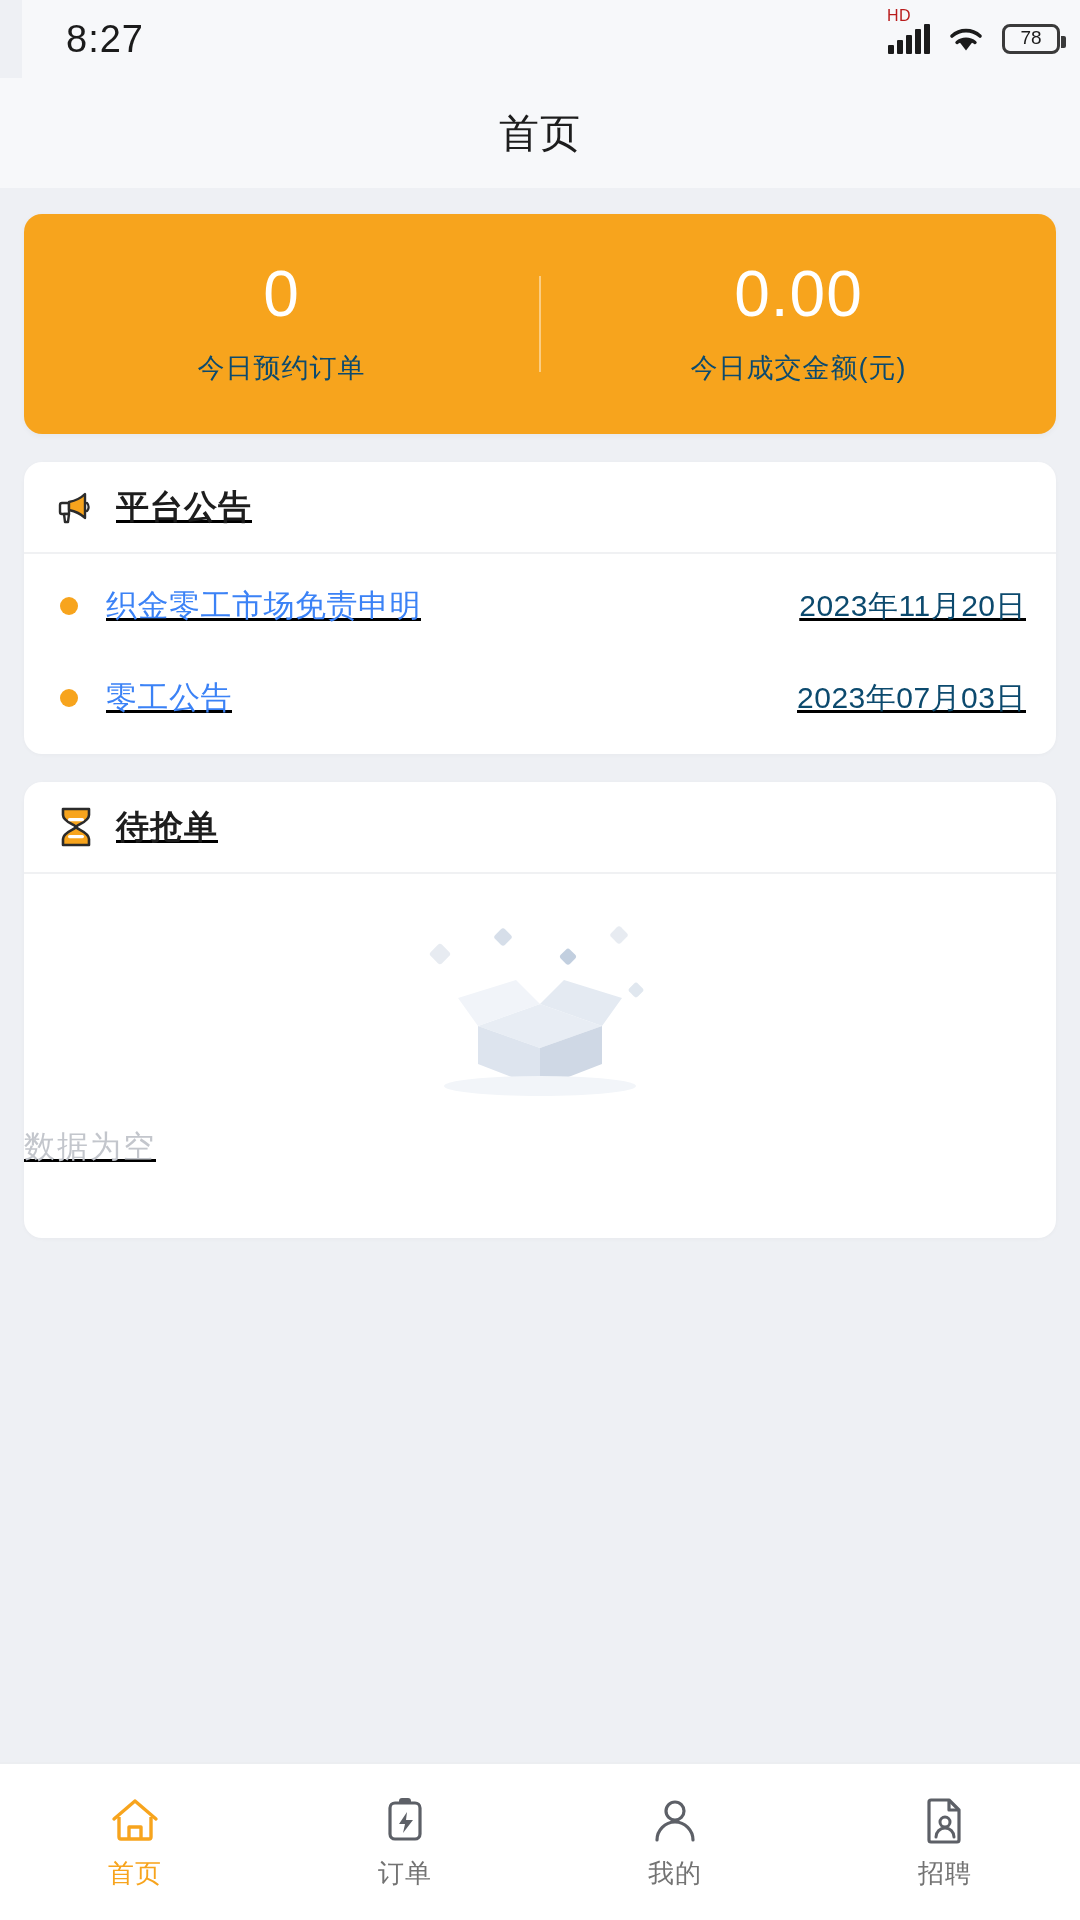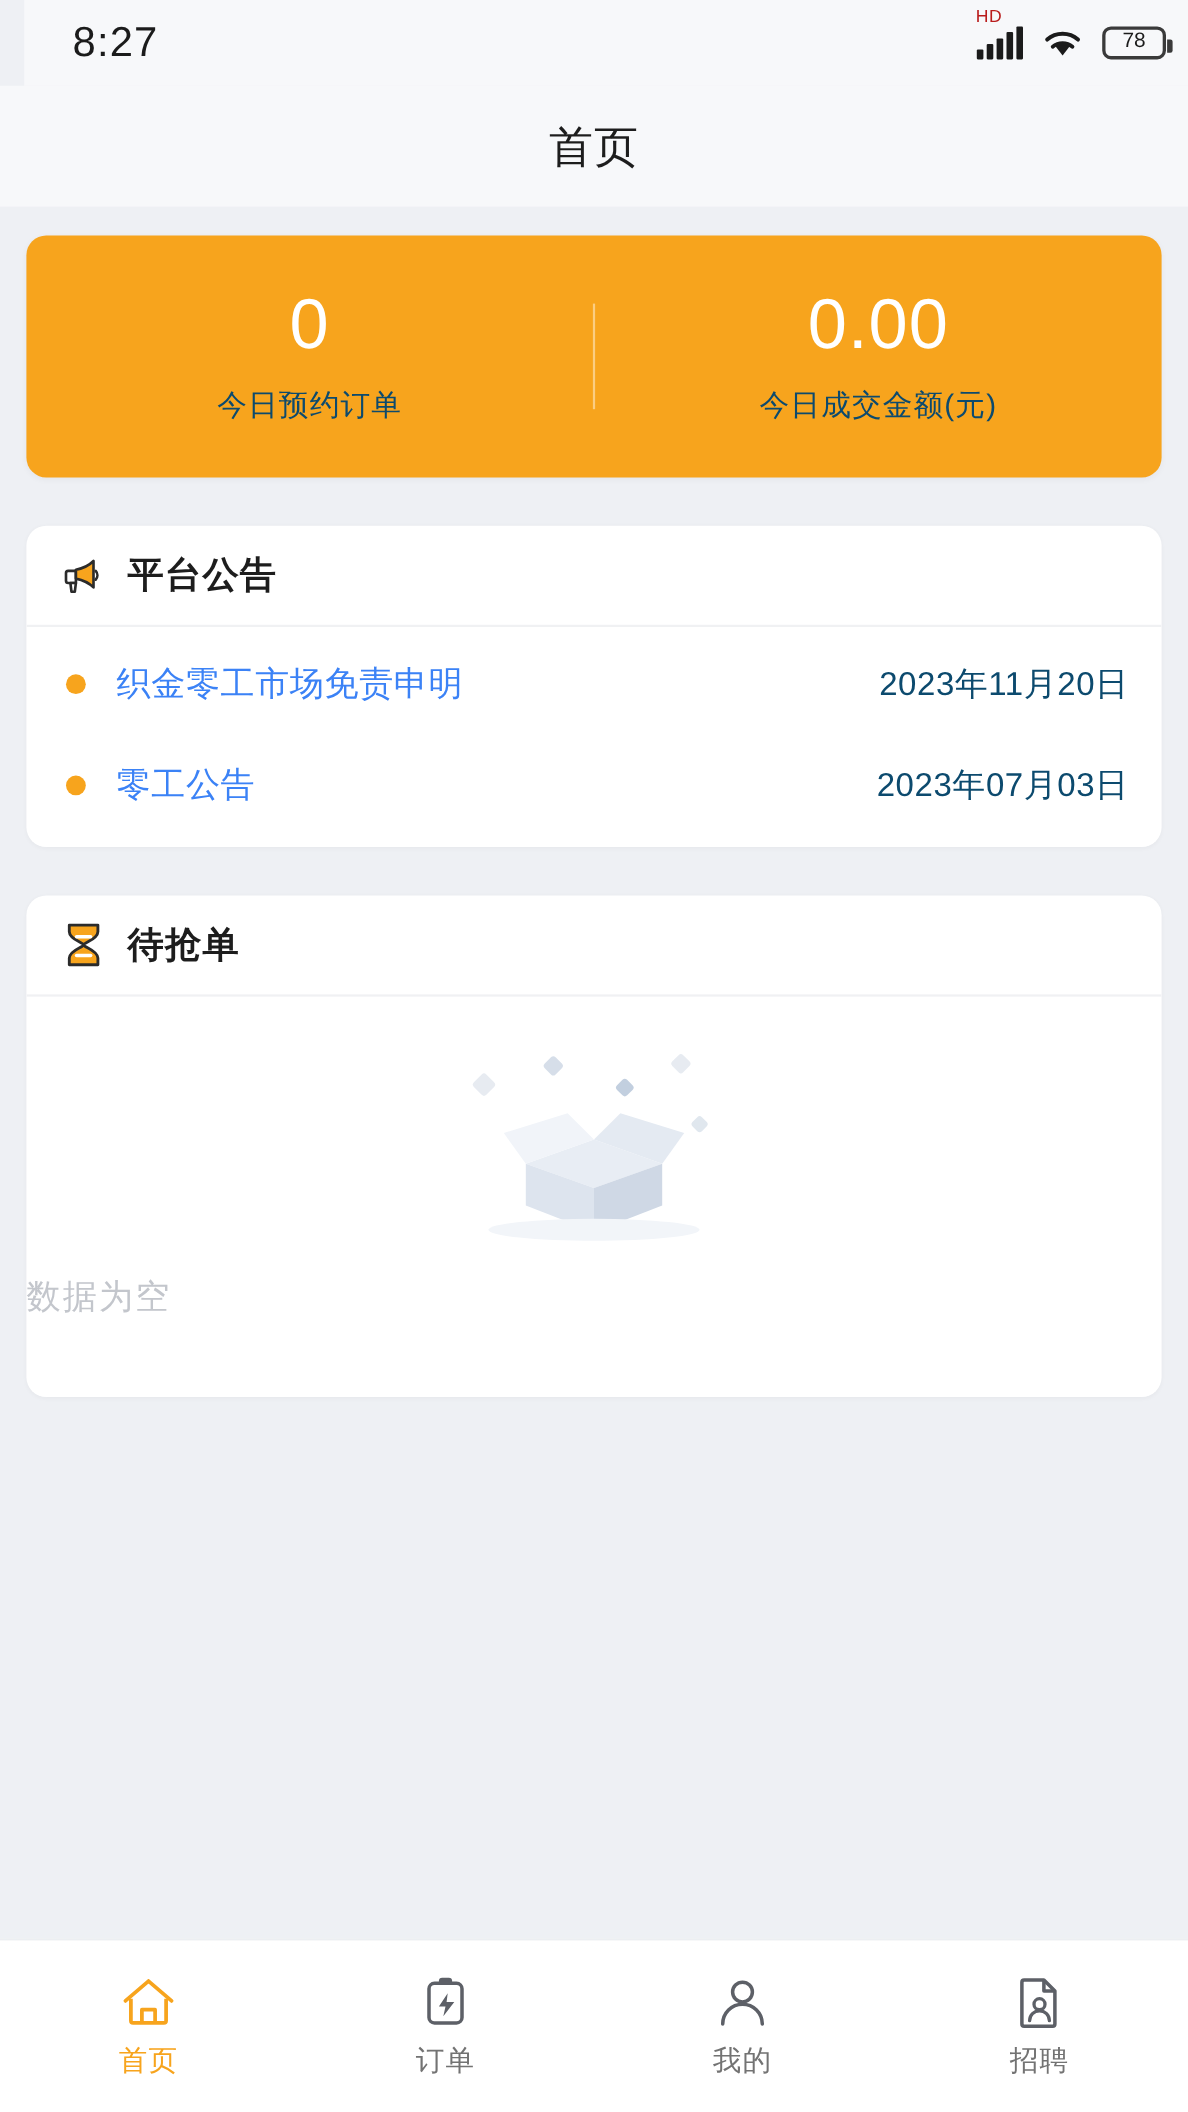--- a/index.html
+++ b/index.html
@@ -65,22 +65,22 @@
   .stat{ flex:1; text-align:center; }
   .stat .value{
     font-size:64px; color:#ffffff; line-height:1; font-weight:400;
     margin-bottom:24px; letter-spacing:1px;
   }
   .stat .label{ font-size:27px; color:#0c4a6e; letter-spacing:1px; }
   .stat-divider{ width:2px; height:96px; background:rgba(255,255,255,0.45); }
 
   
   .card{
-    background:#ffffff; border-radius:18px; margin-top:44px;
-    box-shadow:0 1px 4px rgba(0,0,0,0.03); overflow:hidden;
+    background:#ffffff; border-radius:18px; margin-top:28px;
+    box-shadow:0 1px 4px rgba(0,0,0,0.03); overflow:hidden;text-decoration:underline;
   }
   .card-head{
     height:92px; display:flex; align-items:center;
     padding:0 30px; border-bottom:2px solid #f0f1f3;
   }
   .card-head .head-icon{
     width:44px; height:44px; margin-right:18px;
     display:flex; align-items:center; justify-content:center;
   }
   .card-head .head-title{ font-size:33px; font-weight:bold; color:#1d1d1d; letter-spacing:1px; }

